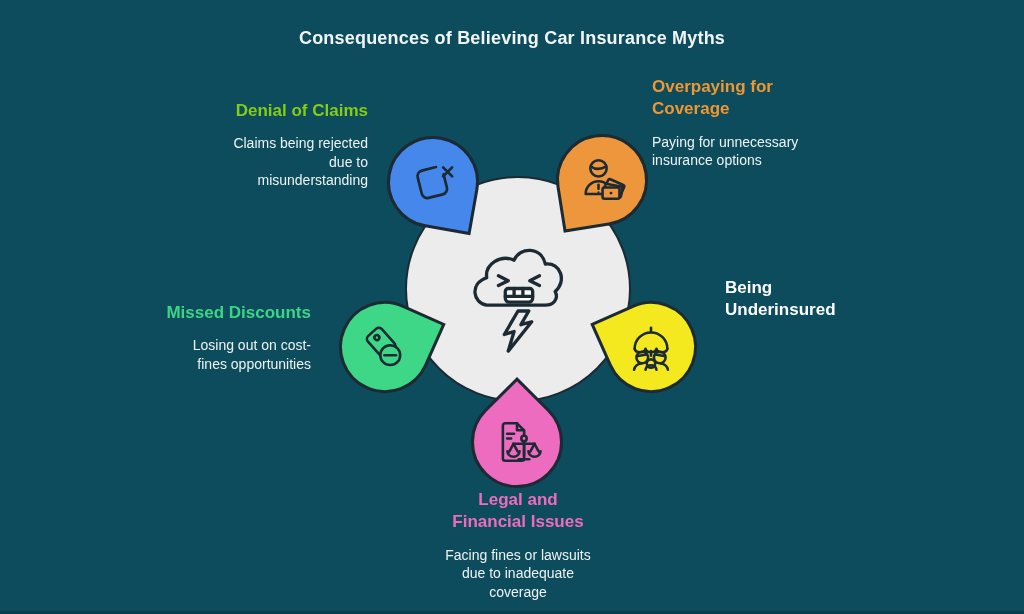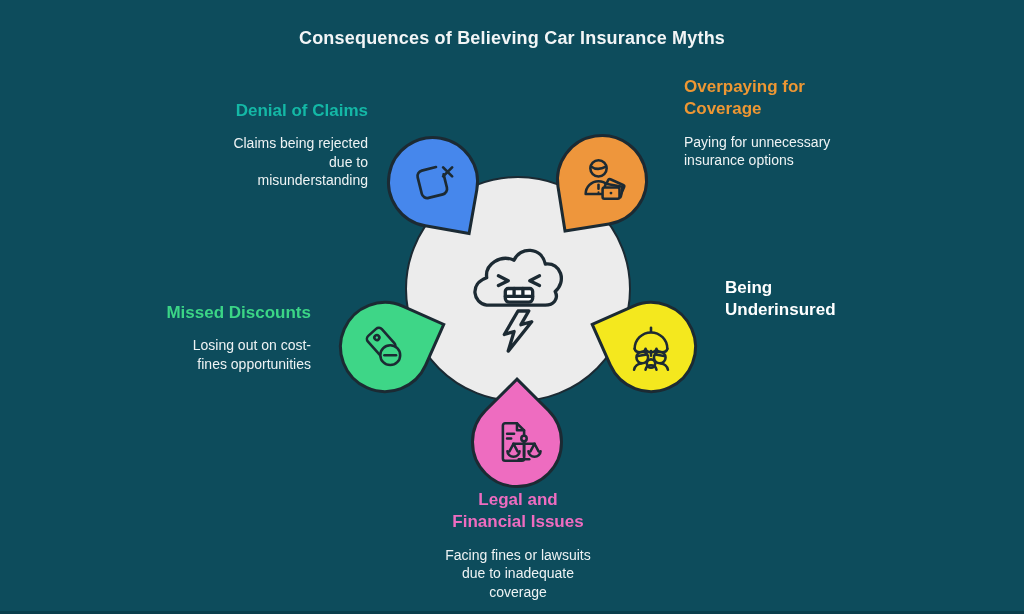--- a/index.html
+++ b/index.html
@@ -35,22 +35,22 @@
   .pin-yellow .pin-shape { background:#f4e81e; transform:rotate(66deg); }
   .pin-green  { left:339px; top:301px; }
   .pin-green  .pin-shape { background:#3ed687; transform:rotate(-156deg); }
   .pin-pink   { left:471px; top:396px; }
   .pin-pink   .pin-shape { background:#ee6cc0; transform:rotate(135deg); }
   
   .node-text { position:absolute; z-index:3; }
   .node-heading { font-size:17px; font-weight:700; line-height:1.32; white-space:pre-line; margin-bottom:12px; }
   .node-desc { font-size:14px; color:#eef3f4; line-height:1.32; white-space:pre-line; }
   .txt-denial       { right:656px; top:100px; width:230px; text-align:right; }
-  .txt-denial       .node-heading { color:#14b8a6; }
-  .txt-overpaying   { left:684px; top:76px; width:190px; text-align:left; }
+  .txt-denial       .node-heading { color:#84cc16; }
+  .txt-overpaying   { left:652px; top:76px; width:190px; text-align:left; }
   .txt-overpaying   .node-heading { color:#ee9733; }
   .txt-underinsured { left:725px; top:277px; width:200px; text-align:left; }
   .txt-underinsured .node-heading { color:#ffffff; }
   .txt-missed       { right:713px; top:302px; width:220px; text-align:right; }
   .txt-missed       .node-heading { color:#3bd586; }
   .txt-legal        { left:398px; top:489px; width:240px; text-align:center; }
   .txt-legal        .node-heading { color:#ee6cc0; }
   .bottom-strip { position:absolute; left:0; bottom:0; width:100%; height:3px; background:#0a3e4c; z-index:4; }
   svg { display:block; }
 </style>

